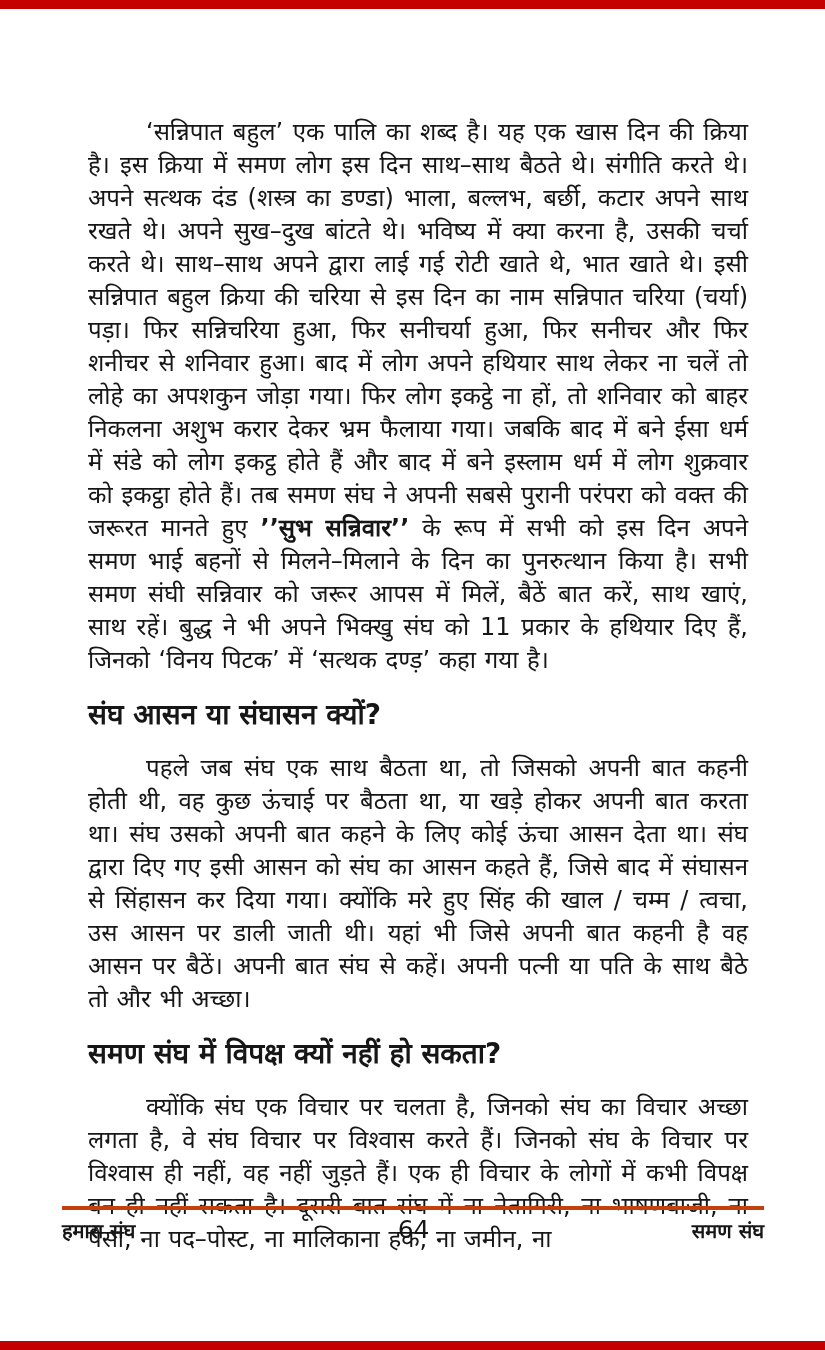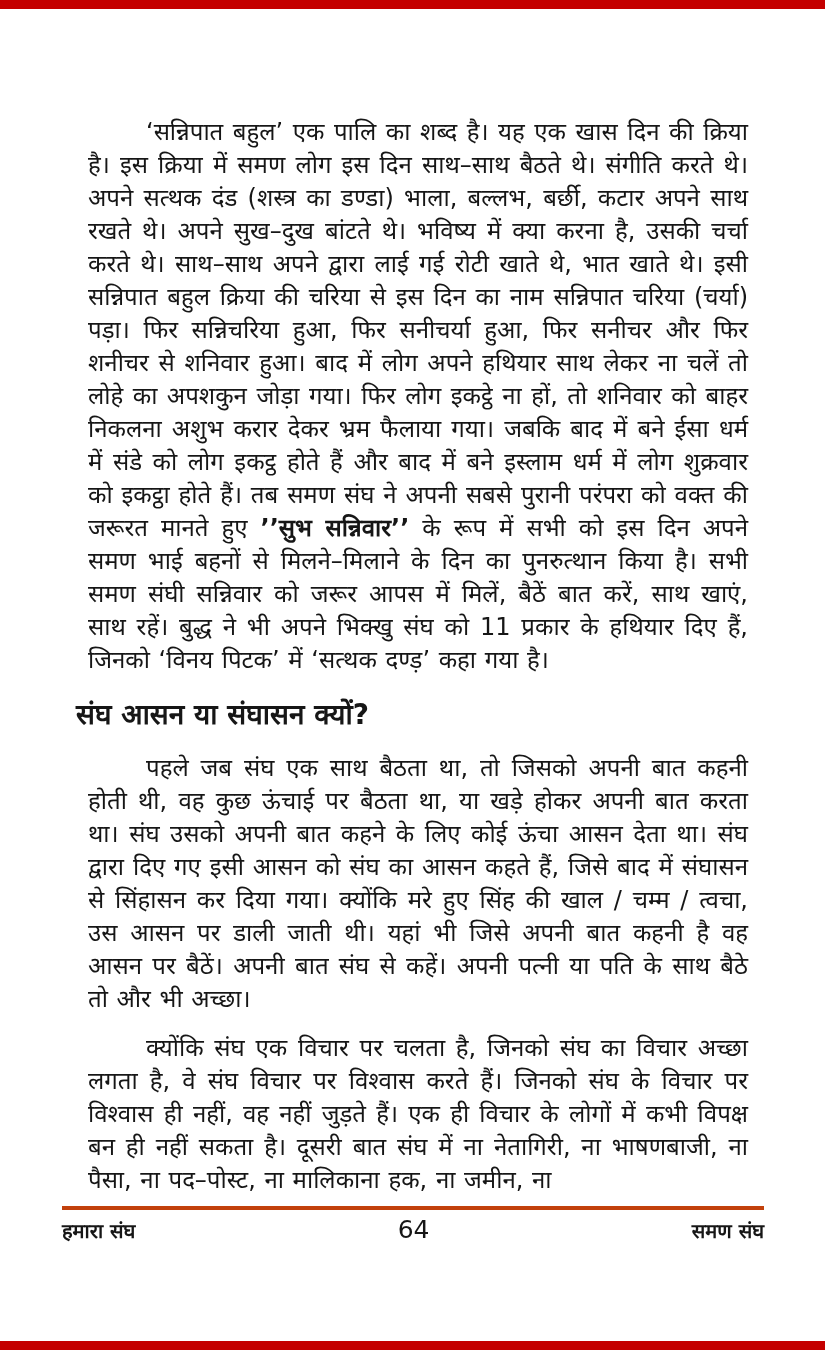--- a/index.html
+++ b/index.html
@@ -31,21 +31,21 @@
   .para {
     margin: 16px;
     font-size: 24px;
     line-height: 33px;
     text-align: justify;
     text-indent: 58px;
     word-spacing: 1px;
   }
   .bold-inline { font-weight: bold; }
   .section-heading {
-    margin: 4px;
+    margin: 16px;
     padding: 5px 0 4px 0;
     font-size: 28px;
     line-height: 34px;
     font-weight: bold;
     text-align: left;
     text-indent: 0;
   }
 
   .page-footer {
     position: absolute;
@@ -72,20 +72,21 @@
 
 <div class="edge-bar top" style="background: rgb(196, 0, 0);"></div>
 
 <div class="page-body">
   <p class="para"><span>‘सन्निपात बहुल’ एक पालि का शब्द है। यह एक खास दिन की क्रिया है। इस क्रिया में समण लोग इस दिन साथ–साथ बैठते थे। संगीति करते थे। अपने सत्थक दंड (शस्त्र का डण्डा) भाला, बल्लभ, बर्छी, कटार अपने साथ रखते थे। अपने सुख–दुख बांटते थे। भविष्य में क्या करना है, उसकी चर्चा करते थे। साथ–साथ अपने द्वारा लाई गई रोटी खाते थे, भात खाते थे। इसी सन्निपात बहुल क्रिया की चरिया से इस दिन का नाम सन्निपात चरिया (चर्या) पड़ा। फिर सन्निचरिया हुआ, फिर सनीचर्या हुआ, फिर सनीचर और फिर शनीचर से शनिवार हुआ। बाद में लोग अपने हथियार साथ लेकर ना चलें तो लोहे का अपशकुन जोड़ा गया। फिर लोग इकट्ठे ना हों, तो शनिवार को बाहर निकलना अशुभ करार देकर भ्रम फैलाया गया। जबकि बाद में बने ईसा धर्म में संडे को लोग इकट्ठ होते हैं और बाद में बने इस्लाम धर्म में लोग शुक्रवार को इकट्ठा होते हैं। तब समण संघ ने अपनी सबसे पुरानी परंपरा को वक्त की जरूरत मानते हुए </span><span class="bold-inline">’’सुभ सन्निवार’’</span><span> के रूप में सभी को इस दिन अपने समण भाई बहनों से मिलने–मिलाने के दिन का पुनरुत्थान किया है। सभी समण संघी सन्निवार को जरूर आपस में मिलें, बैठें बात करें, साथ खाएं, साथ रहें। बुद्ध ने भी अपने भिक्खु संघ को 11 प्रकार के हथियार दिए हैं, जिनको ‘विनय पिटक’ में ‘सत्थक दण्ड़’ कहा गया है।</span></p>
 
   <h2 class="section-heading">संघ आसन या संघासन क्यों?</h2>
 
   <p class="para">पहले जब संघ एक साथ बैठता था, तो जिसको अपनी बात कहनी होती थी, वह कुछ ऊंचाई पर बैठता था, या खड़े होकर अपनी बात करता था। संघ उसको अपनी बात कहने के लिए कोई ऊंचा आसन देता था। संघ द्वारा दिए गए इसी आसन को संघ का आसन कहते हैं, जिसे बाद में संघासन से सिंहासन कर दिया गया। क्योंकि मरे हुए सिंह की खाल / चम्म / त्वचा, उस आसन पर डाली जाती थी। यहां भी जिसे अपनी बात कहनी है वह आसन पर बैठें। अपनी बात संघ से कहें। अपनी पत्नी या पति के साथ बैठे तो और भी अच्छा।</p>
 
+  <h2 class="section-heading">समण संघ में विपक्ष क्यों नहीं हो सकता?</h2>
 
   <p class="para">क्योंकि संघ एक विचार पर चलता है, जिनको संघ का विचार अच्छा लगता है, वे संघ विचार पर विश्वास करते हैं। जिनको संघ के विचार पर विश्वास ही नहीं, वह नहीं जुड़ते हैं। एक ही विचार के लोगों में कभी विपक्ष बन ही नहीं सकता है। दूसरी बात संघ में ना नेतागिरी, ना भाषणबाजी, ना पैसा, ना पद–पोस्ट, ना मालिकाना हक, ना जमीन, ना</p>
 </div>
 
 <div class="page-footer">
   <span class="footer-side">हमारा संघ</span>
   <span class="footer-page-number">64</span>
   <span class="footer-side">समण संघ</span>
 </div>
 

